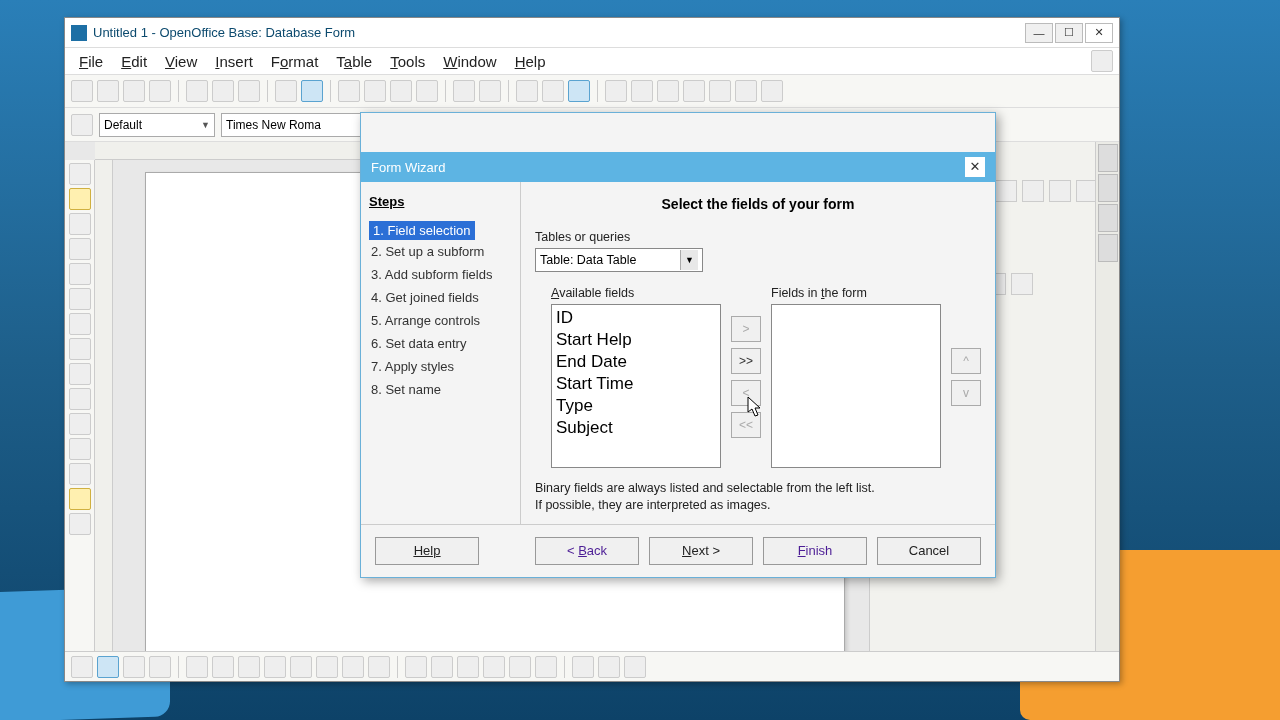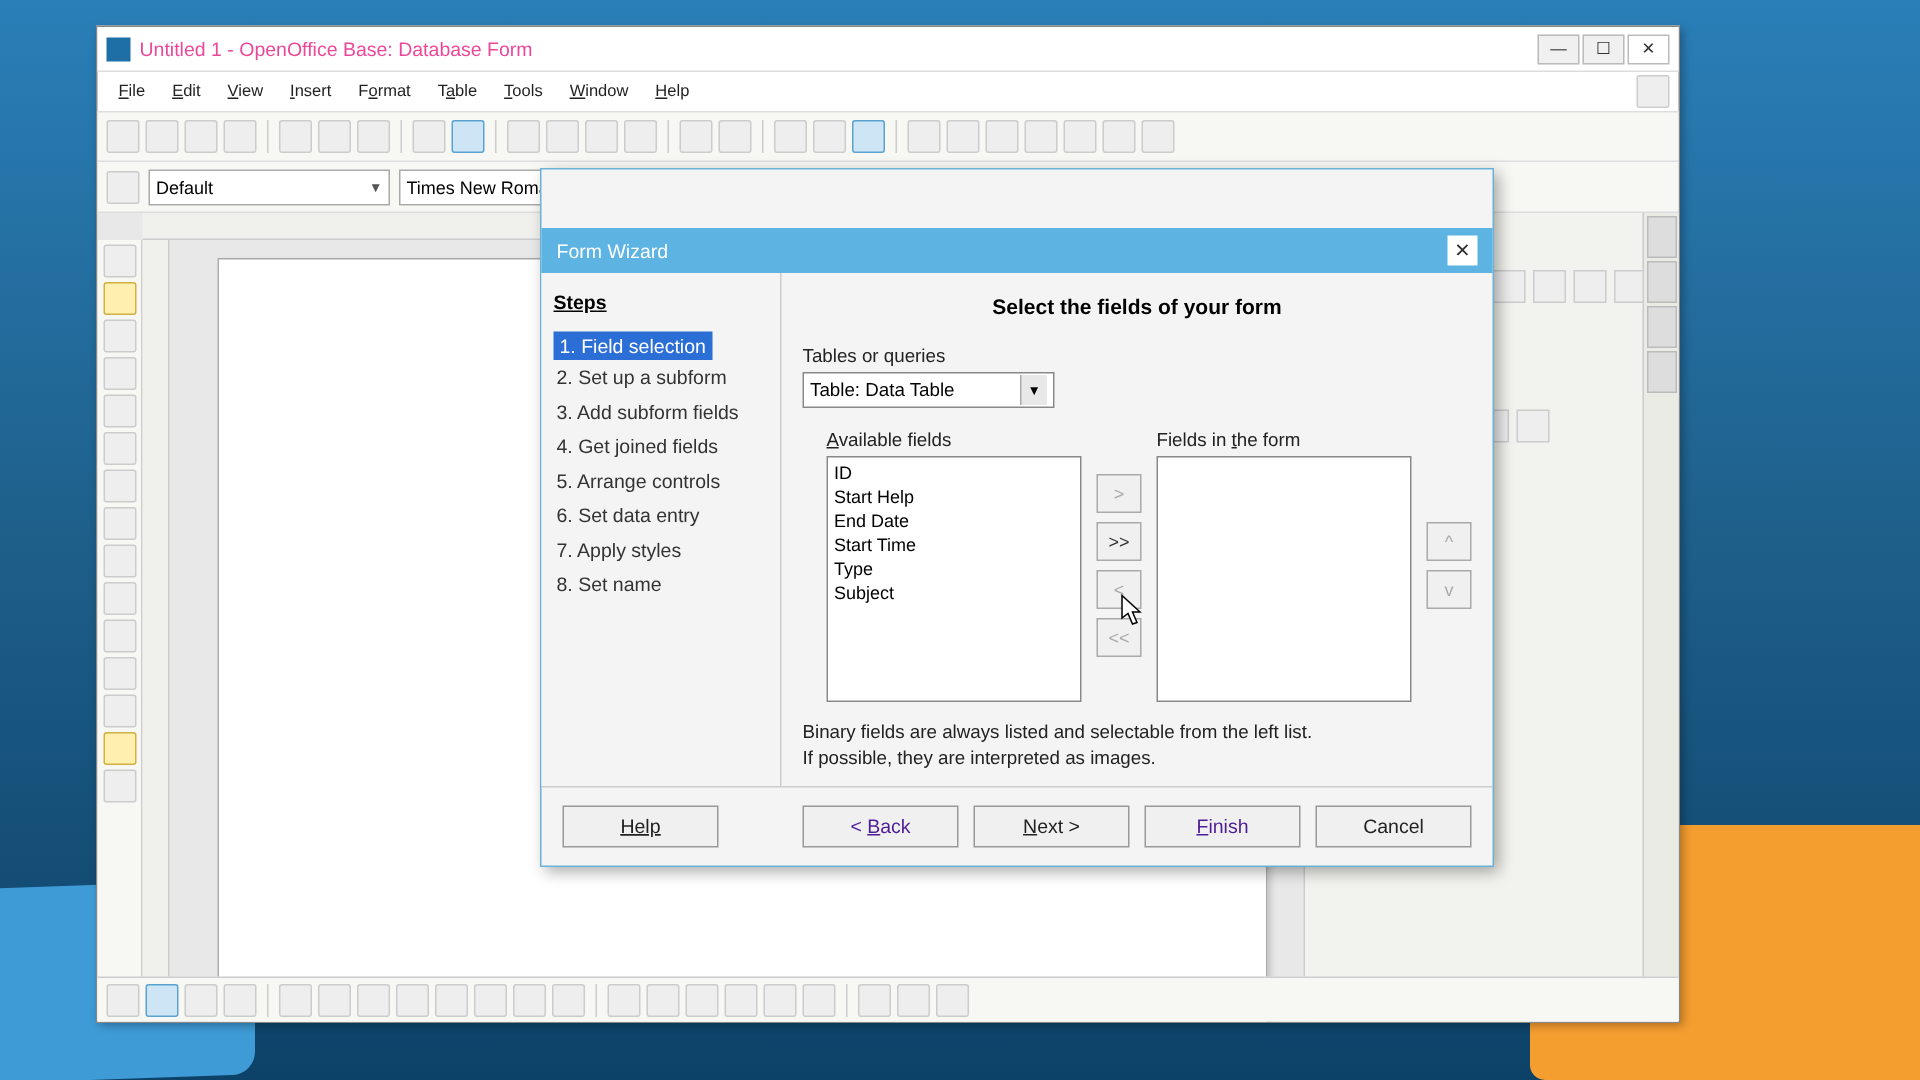--- a/index.html
+++ b/index.html
@@ -6,37 +6,37 @@
 body { width: 1280px; height: 720px; overflow: hidden; background: linear-gradient(180deg, #2a7fb8 0%, #1e5f8a 50%, #0d4268 100%); position: relative; }
 
 .desktop-decor { position: absolute; bottom: 0; left: 0; width: 100%; height: 200px; }
 .decor-blue { position: absolute; bottom: 0; left: -50px; width: 220px; height: 130px; background: #3f9bd6; border-radius: 15px; transform: skewY(-2deg); }
 .decor-orange { position: absolute; bottom: 0; right: -30px; width: 260px; height: 170px; background: #f59e30; border-radius: 15px 15px 0 0; }
 .decor-orange2 { position: absolute; bottom: 0; right: 180px; width: 80px; height: 90px; background: #f59e30; border-radius: 10px; }
 
 .app-window { position: absolute; left: 64px; top: 17px; width: 1056px; height: 665px; background: #fff; border: 1px solid #888; box-shadow: 2px 2px 6px rgba(0,0,0,.3); }
 .app-titlebar { height: 30px; background: #fff; display: flex; align-items: center; padding: 0 6px; border-bottom: 1px solid #ddd; }
 .app-titlebar .appicon { width: 16px; height: 16px; background: #1d6fa5; margin-right: 6px; }
-.app-titlebar .title { color: #ec4899; font-size: 13px; flex: 1; }
+.app-titlebar .title { color: #0c4a6e; font-size: 13px; flex: 1; }
 .win-ctrls { display: flex; gap: 2px; }
 .win-btn { width: 28px; height: 20px; background: #f0f0f0; border: 1px solid #bbb; font-size: 11px; display: flex; align-items: center; justify-content: center; color: #333; }
 .win-btn.close { background: #fff; }
 
-.menubar { height: 26px; display: flex; align-items: center; padding: 0 6px; font-size: 11px; color: #222; gap: 2px; }
+.menubar { height: 26px; display: flex; align-items: center; padding: 0 6px; font-size: 15px; color: #222; gap: 2px; }
 .menubar span { padding: 2px 8px; }
 .menubar span u { text-decoration: underline; }
 
 .toolbar { height: 34px; border-top: 1px solid #ddd; border-bottom: 1px solid #ddd; display: flex; align-items: center; padding: 0 6px; gap: 4px; background: #f7f7f4; }
 .tbtn { width: 22px; height: 22px; background: #eee; border: 1px solid #ccc; border-radius: 2px; }
 .tbtn.hl { background: #cde5f5; border-color: #5aa3d0; }
 .tsep { width: 1px; height: 22px; background: #ccc; margin: 0 3px; }
 
 .fmt-bar { height: 34px; border-bottom: 1px solid #ddd; display: flex; align-items: center; padding: 0 6px; gap: 6px; background: #f7f7f4; }
 .fmt-sel { height: 24px; border: 1px solid #aaa; background: #fff; font-size: 12px; padding: 0 4px; display: flex; align-items: center; }
-.fmt-sel.style { width: 161px; }
+.fmt-sel.style { width: 116px; }
 .fmt-sel.font { width: 140px; }
 .fmt-sel .dd { margin-left: auto; font-size: 9px; color: #555; }
 
 .doc-area { position: absolute; left: 0; right: 0; top: 124px; bottom: 0; background: #e8e8e8; overflow: hidden; }
 .ruler-h { position: absolute; top: 0; left: 30px; right: 0; height: 18px; background: #f0f0ec; border-bottom: 1px solid #ccc; }
 .ruler-v { position: absolute; top: 18px; left: 30px; width: 18px; bottom: 0; background: #f0f0ec; border-right: 1px solid #ccc; }
 .left-tools { position: absolute; top: 18px; left: 0; width: 30px; bottom: 0; background: #f7f7f4; border-right: 1px solid #ccc; }
 .left-tools .lt { width: 22px; height: 22px; margin: 3px auto; background: #eee; border: 1px solid #ccc; border-radius: 2px; display: block; }
 .left-tools .lt.active { background: #fff0b0; border-color: #d0b040; }
 .doc-page { position: absolute; left: 80px; top: 30px; width: 700px; height: 550px; background: #fff; border: 1px solid #aaa; box-shadow: 2px 2px 4px rgba(0,0,0,.15); }
@@ -67,21 +67,21 @@
 .step-item.active { background: #2b6fd6; color: #fff; display: inline-block; padding: 2px 4px; }
 .dlg-main { flex: 1; padding: 14px 14px 10px 14px; }
 .dlg-main h3 { font-size: 14px; font-weight: bold; margin-bottom: 18px; text-align: center; }
 .lbl { font-size: 12.5px; color: #222; margin-bottom: 4px; }
 .lbl u { text-decoration: underline; }
 .combo { width: 168px; height: 24px; background: #fff; border: 1px solid #888; display: flex; align-items: center; font-size: 12.5px; padding: 0 4px; }
 .combo .dd { margin-left: auto; width: 18px; height: 20px; background: #e8e8e8; border-left: 1px solid #aaa; text-align: center; font-size: 9px; line-height: 20px; }
 
 .fields-row { display: flex; gap: 10px; margin-top: 14px; padding-left: 16px; }
 .fields-col { display: flex; flex-direction: column; }
-.listbox { width: 170px; height: 164px; background: #fff; border: 1px solid #888; font-size: 12px; padding: 2px 4px; overflow: hidden; }
+.listbox { width: 170px; height: 164px; background: #fff; border: 1px solid #888; font-size: 17px; padding: 2px 4px; overflow: hidden; }
 .listbox div { padding: 1px 0; }
 .move-btns { display: flex; flex-direction: column; gap: 6px; justify-content: center; }
 .mbtn { width: 30px; height: 26px; background: #f0f0f0; border: 1px solid #aaa; font-size: 12px; color: #333; }
 .mbtn:disabled, .mbtn.disabled { color: #aaa; }
 .hint { font-size: 12.5px; color: #222; margin-top: 12px; line-height: 1.35; }
 
 .dlg-buttons { border-top: 1px solid #ccc; padding: 12px 14px; display: flex; gap: 10px; }
 .dlg-buttons .gap { flex: 1; }
 .btn { width: 104px; height: 28px; background: #f0f0f0; border: 1px solid #999; font-size: 13px; color: #222; }
 .btn.help { text-decoration: underline; }

